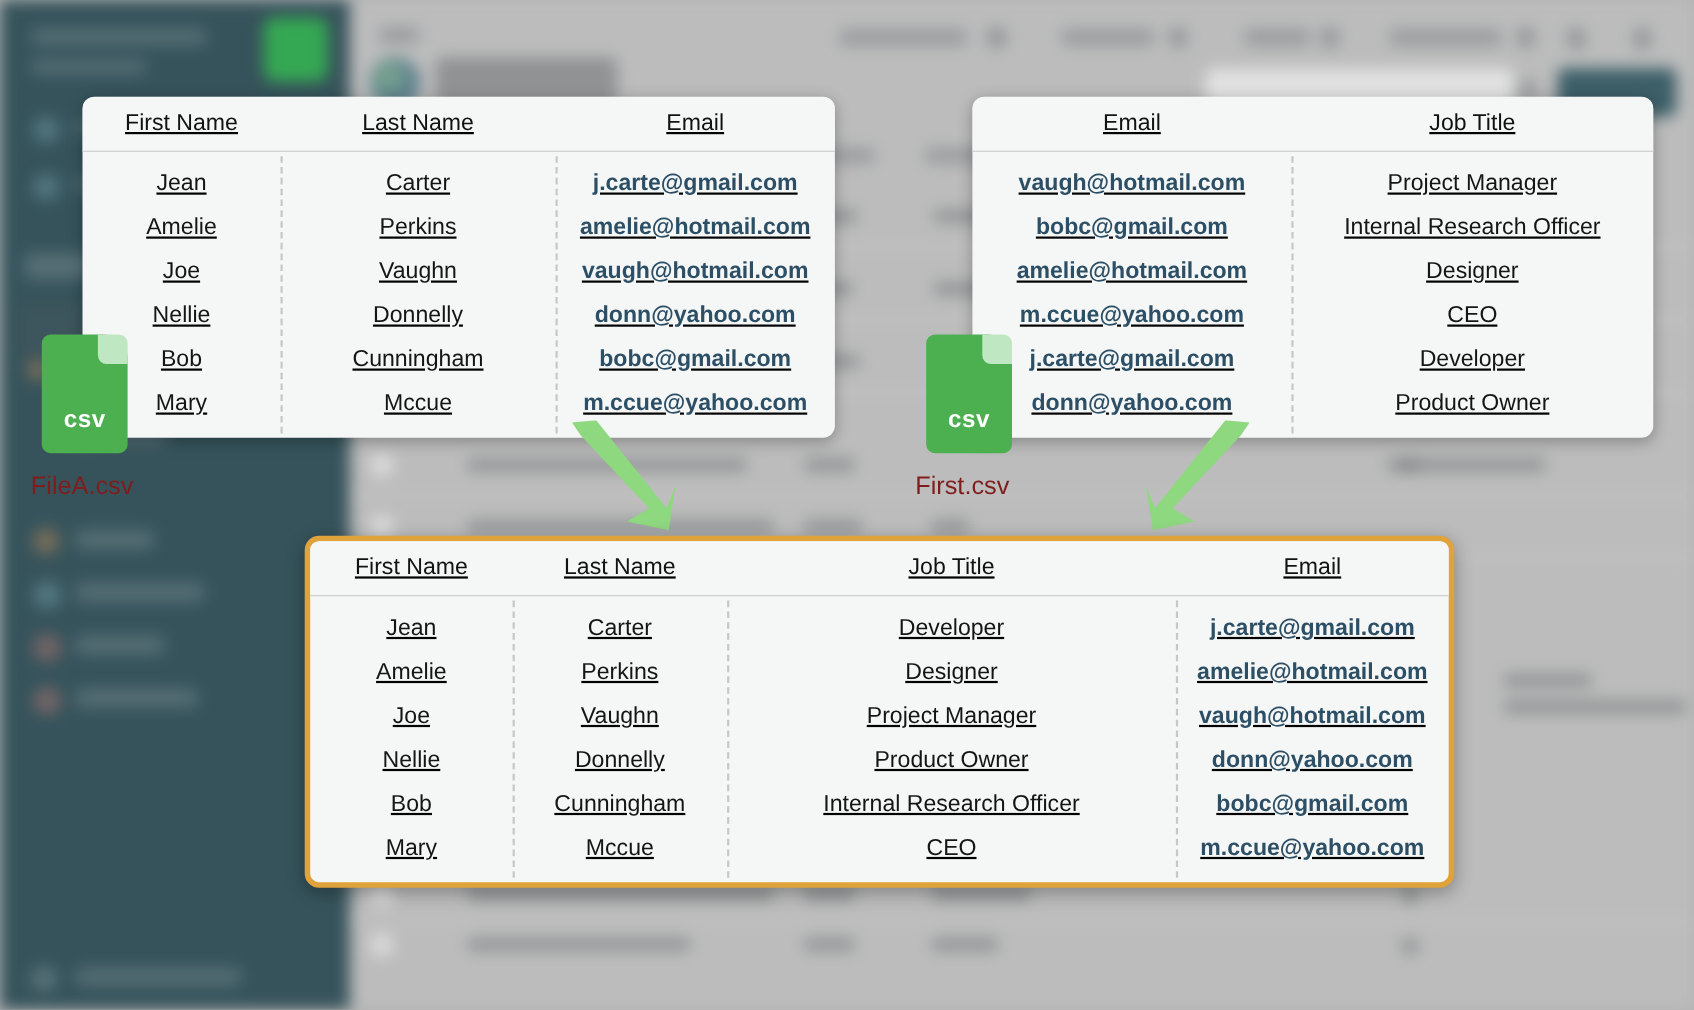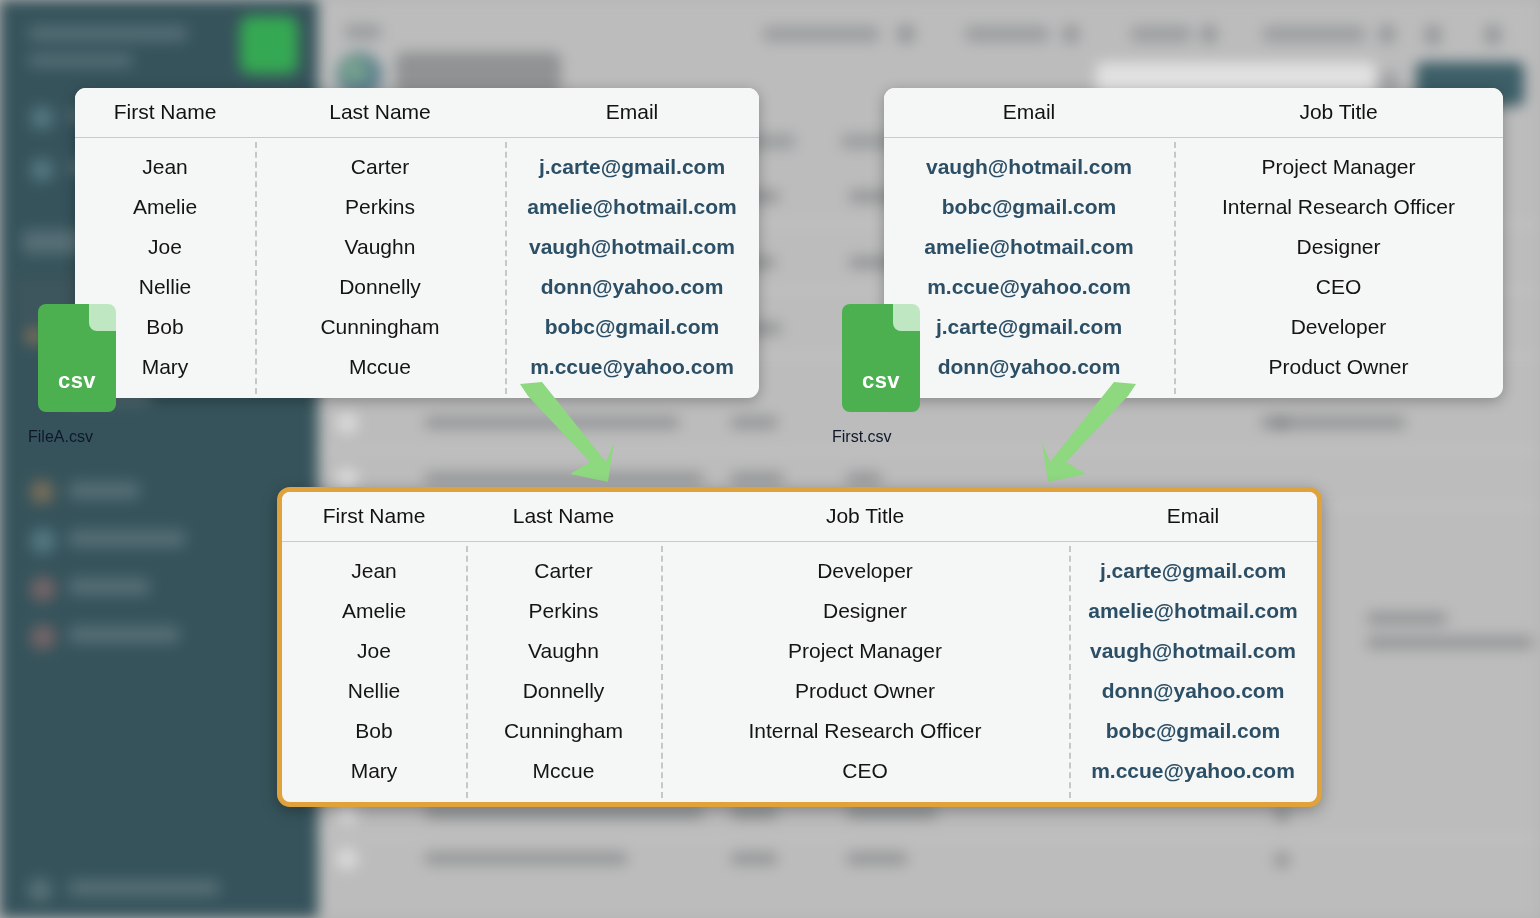--- a/index.html
+++ b/index.html
@@ -54,20 +54,21 @@
     border-radius:8px; background:rgba(90,95,98,.45);
   }
 
   
   .card {
     position:absolute;
     background:#f5f6f6;
     border-radius:11px;
     box-shadow:0 3px 14px rgba(0,0,0,.28);
     overflow:hidden;
+    text-decoration:underline;
   }
   .card-head {
     display:flex;
     border-bottom:1px solid #c9cbcb;
     background:#f5f6f6;
   }
   .card-head .cell {
     font-size:21px; color:#121212; text-align:center;
     padding:12px 4px 13px; white-space:nowrap; overflow:hidden;
   }
@@ -122,21 +123,21 @@
     position:absolute; right:0; top:0; width:27px; height:27px;
     background:#bfe8c2;
     border-radius:0 8px 0 8px;
   }
   .csv-icon .lbl {
     position:absolute; left:0; right:0; bottom:18px;
     text-align:center; color:#ffffff;
     font-size:22px; font-weight:bold; letter-spacing:.5px;
   }
   .file-name {
-    position:absolute; font-size:16px; color:#0f172a; white-space:nowrap;
+    position:absolute; font-size:23px; color:#7f1d1d; white-space:nowrap;
   }
   #csv-a { left:38px; top:304px; }
   #name-a { left:28px; top:428px; }
   #csv-b { left:842px; top:304px; }
   #name-b { left:832px; top:428px; }
 
   
   .arrow-svg { position:absolute; pointer-events:none; }
   #arrow-left { left:512px; top:382px; width:110px; height:102px; }
   #arrow-right { left:1034px; top:382px; width:110px; height:102px; }

